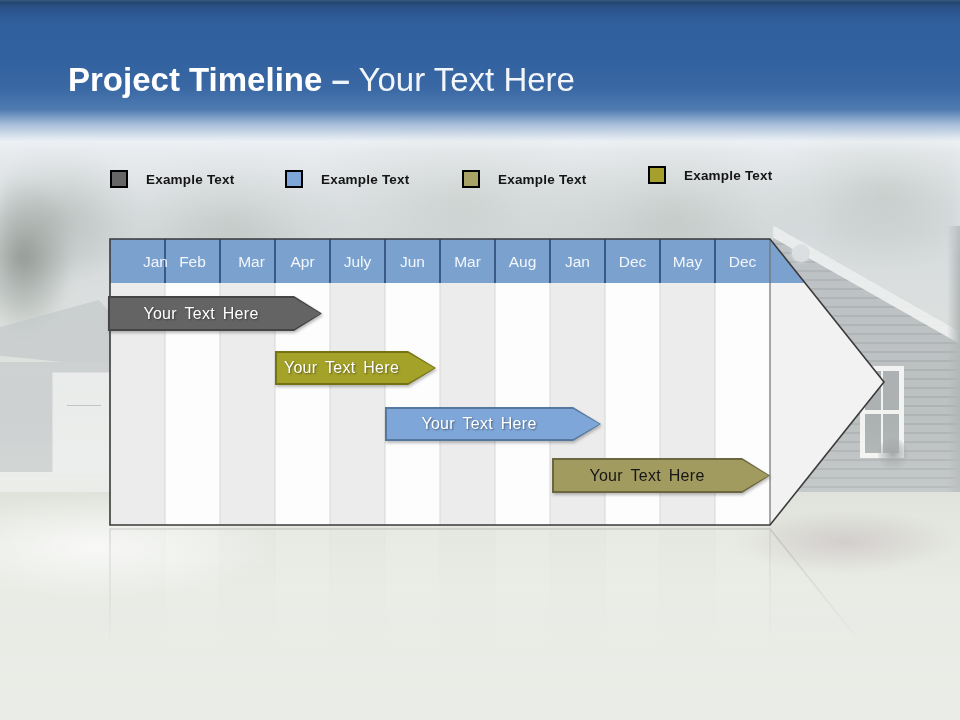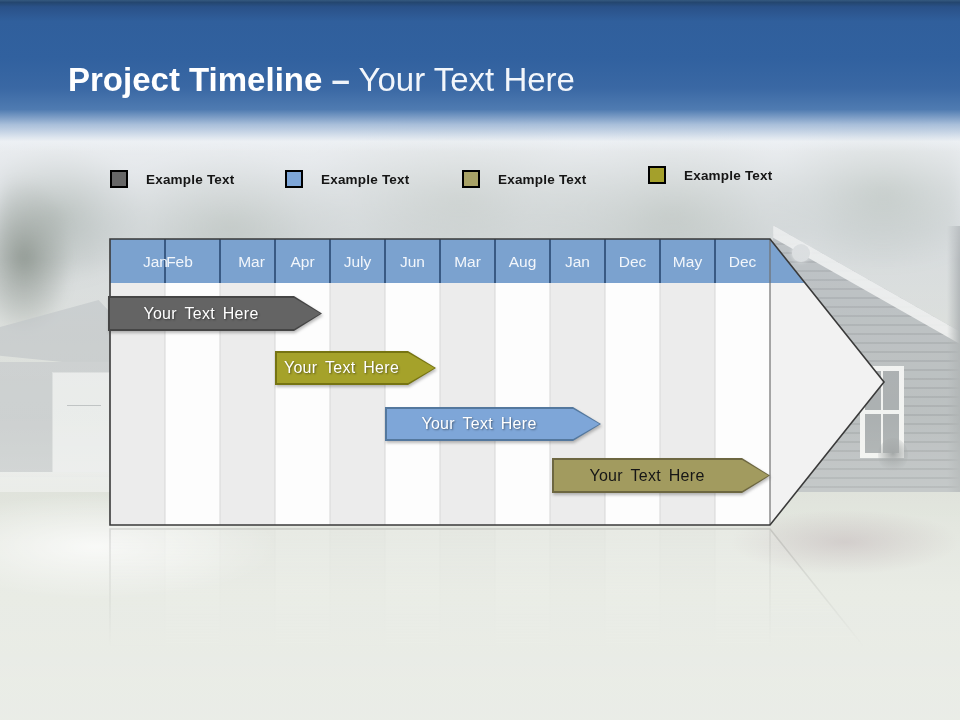--- a/index.html
+++ b/index.html
@@ -252,21 +252,21 @@
         <line x1="387" y1="2" x2="387" y2="46"></line>
           <line x1="442" y1="2" x2="442" y2="46"></line>
         <line x1="497" y1="2" x2="497" y2="46"></line>
           <line x1="552" y1="2" x2="552" y2="46"></line>
         <line x1="607" y1="2" x2="607" y2="46"></line>
       </g>
       <line x1="662" y1="2" x2="662" y2="288" stroke="#707070" stroke-width="1.2"></line>
       <path d="M2,2 L662,2 L776,145 L662,288 L2,288 Z" fill="none" stroke="#3A3A3A" stroke-width="1.6"></path>
     </svg>
     <span class="month-label" style="left:20px">Jan</span>
-    <span class="month-label" style="left:44px">Feb</span>
+    <span class="month-label" style="left:57px">Feb</span>
     <span class="month-label" style="left:116px">Mar</span>
     <span class="month-label" style="left:167px">Apr</span>
     <span class="month-label" style="left:222px">July</span>
     <span class="month-label" style="left:277px">Jun</span>
     <span class="month-label" style="left:332px">Mar</span>
     <span class="month-label" style="left:387px">Aug</span>
     <span class="month-label" style="left:442px">Jan</span>
     <span class="month-label" style="left:497px">Dec</span>
     <span class="month-label" style="left:552px">May</span>
     <span class="month-label" style="left:607px">Dec</span>

